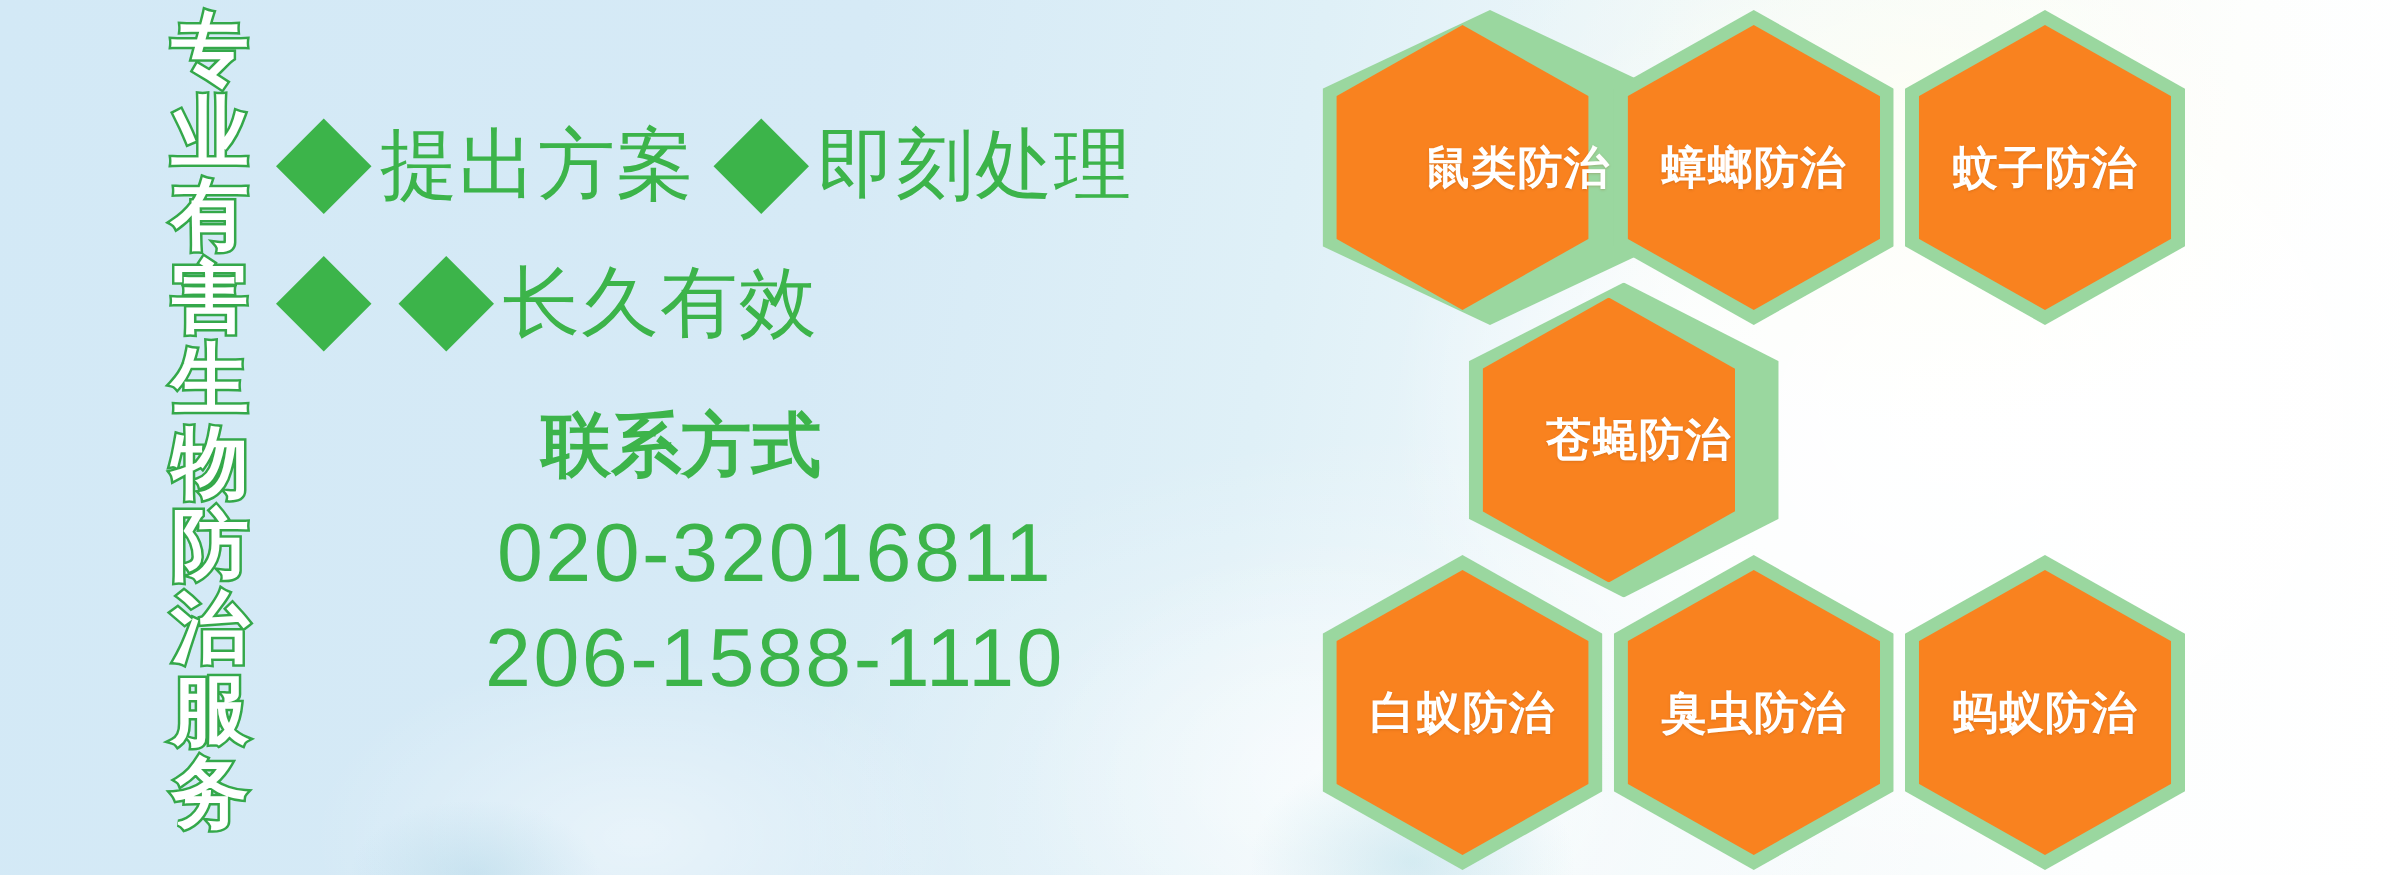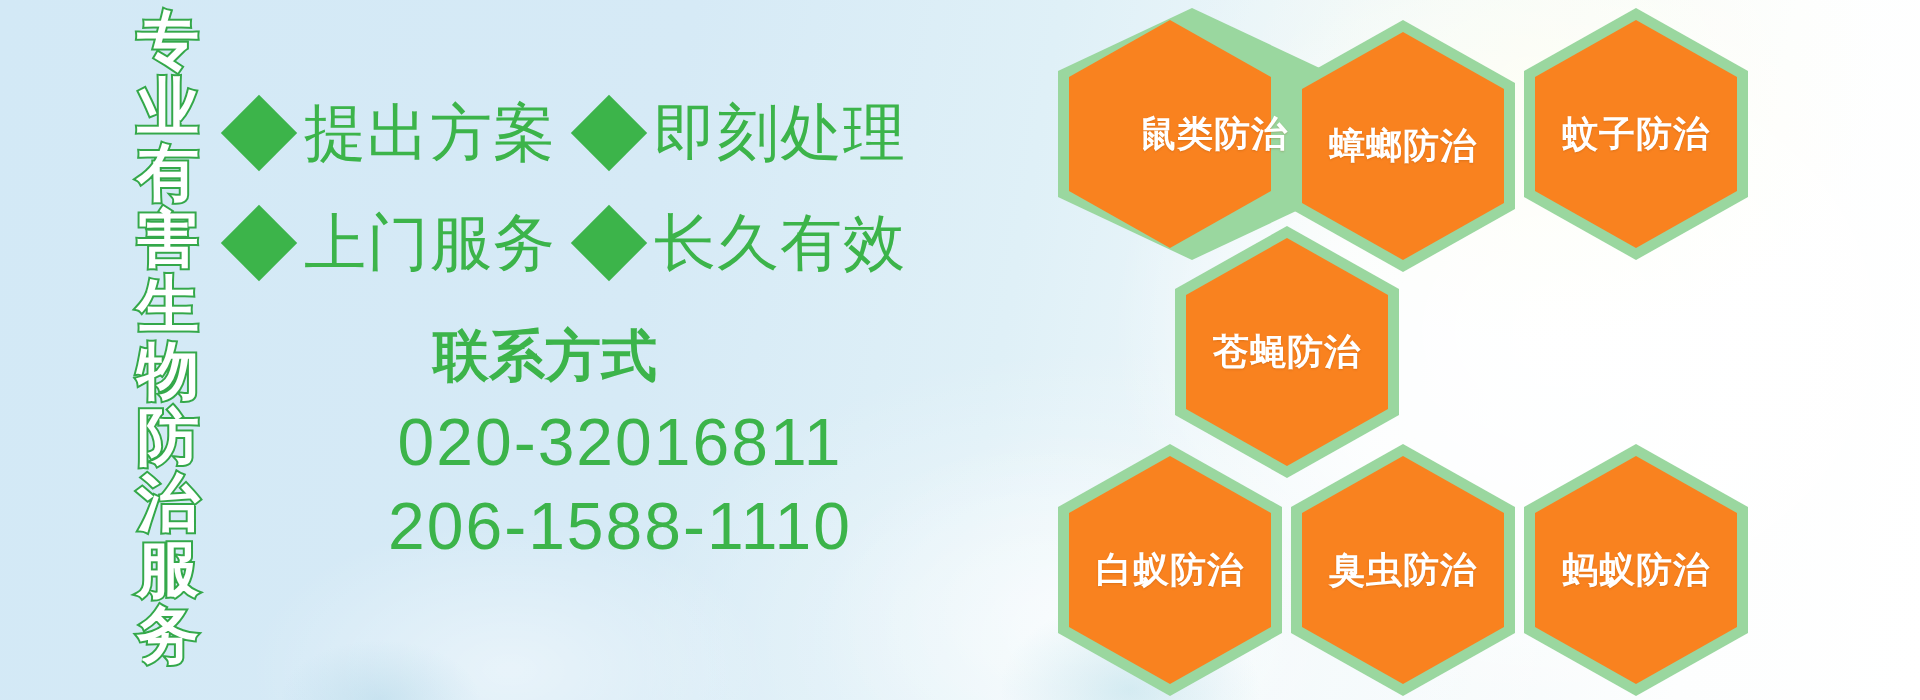--- a/index.html
+++ b/index.html
@@ -193,21 +193,20 @@
       <span class="feature-gap"></span>
       <div class="feature-item">
         <span class="diamond"></span>
         <span class="feature-label">即刻处理</span>
       </div>
     </div>
 
     <div class="feature-row">
       <div class="feature-item">
         <span class="diamond"></span>
-        <span class="feature-label">上门服务</span>
       </div>
       <span class="feature-gap"></span>
       <div class="feature-item">
         <span class="diamond"></span>
         <span class="feature-label">长久有效</span>
       </div>
     </div>
 
   </div>
 
@@ -217,31 +216,31 @@
     <div class="phone">206-1588-1110</div>
   </div>
 
   <div id="hex-grid">
 
     <div class="hex" style="left:0px; top:8px;padding-left:44px;">
       <span class="hex-inner"></span>
       <span class="hex-label">鼠类防治</span>
     </div>
 
-    <div class="hex" style="left:233px; top:20px;">
+    <div class="hex" style="left:233px; top:8px;">
       <span class="hex-inner"></span>
       <span class="hex-label">蟑螂防治</span>
     </div>
 
     <div class="hex" style="left:466px; top:8px;">
       <span class="hex-inner"></span>
       <span class="hex-label">蚊子防治</span>
     </div>
 
-    <div class="hex" style="left:117px; top:226px;">
+    <div class="hex" style="left:117px; top:226px;padding-left:24px;">
       <span class="hex-inner"></span>
       <span class="hex-label">苍蝇防治</span>
     </div>
 
 
     <div class="hex" style="left:0px; top:444px;">
       <span class="hex-inner"></span>
       <span class="hex-label">白蚁防治</span>
     </div>
 

